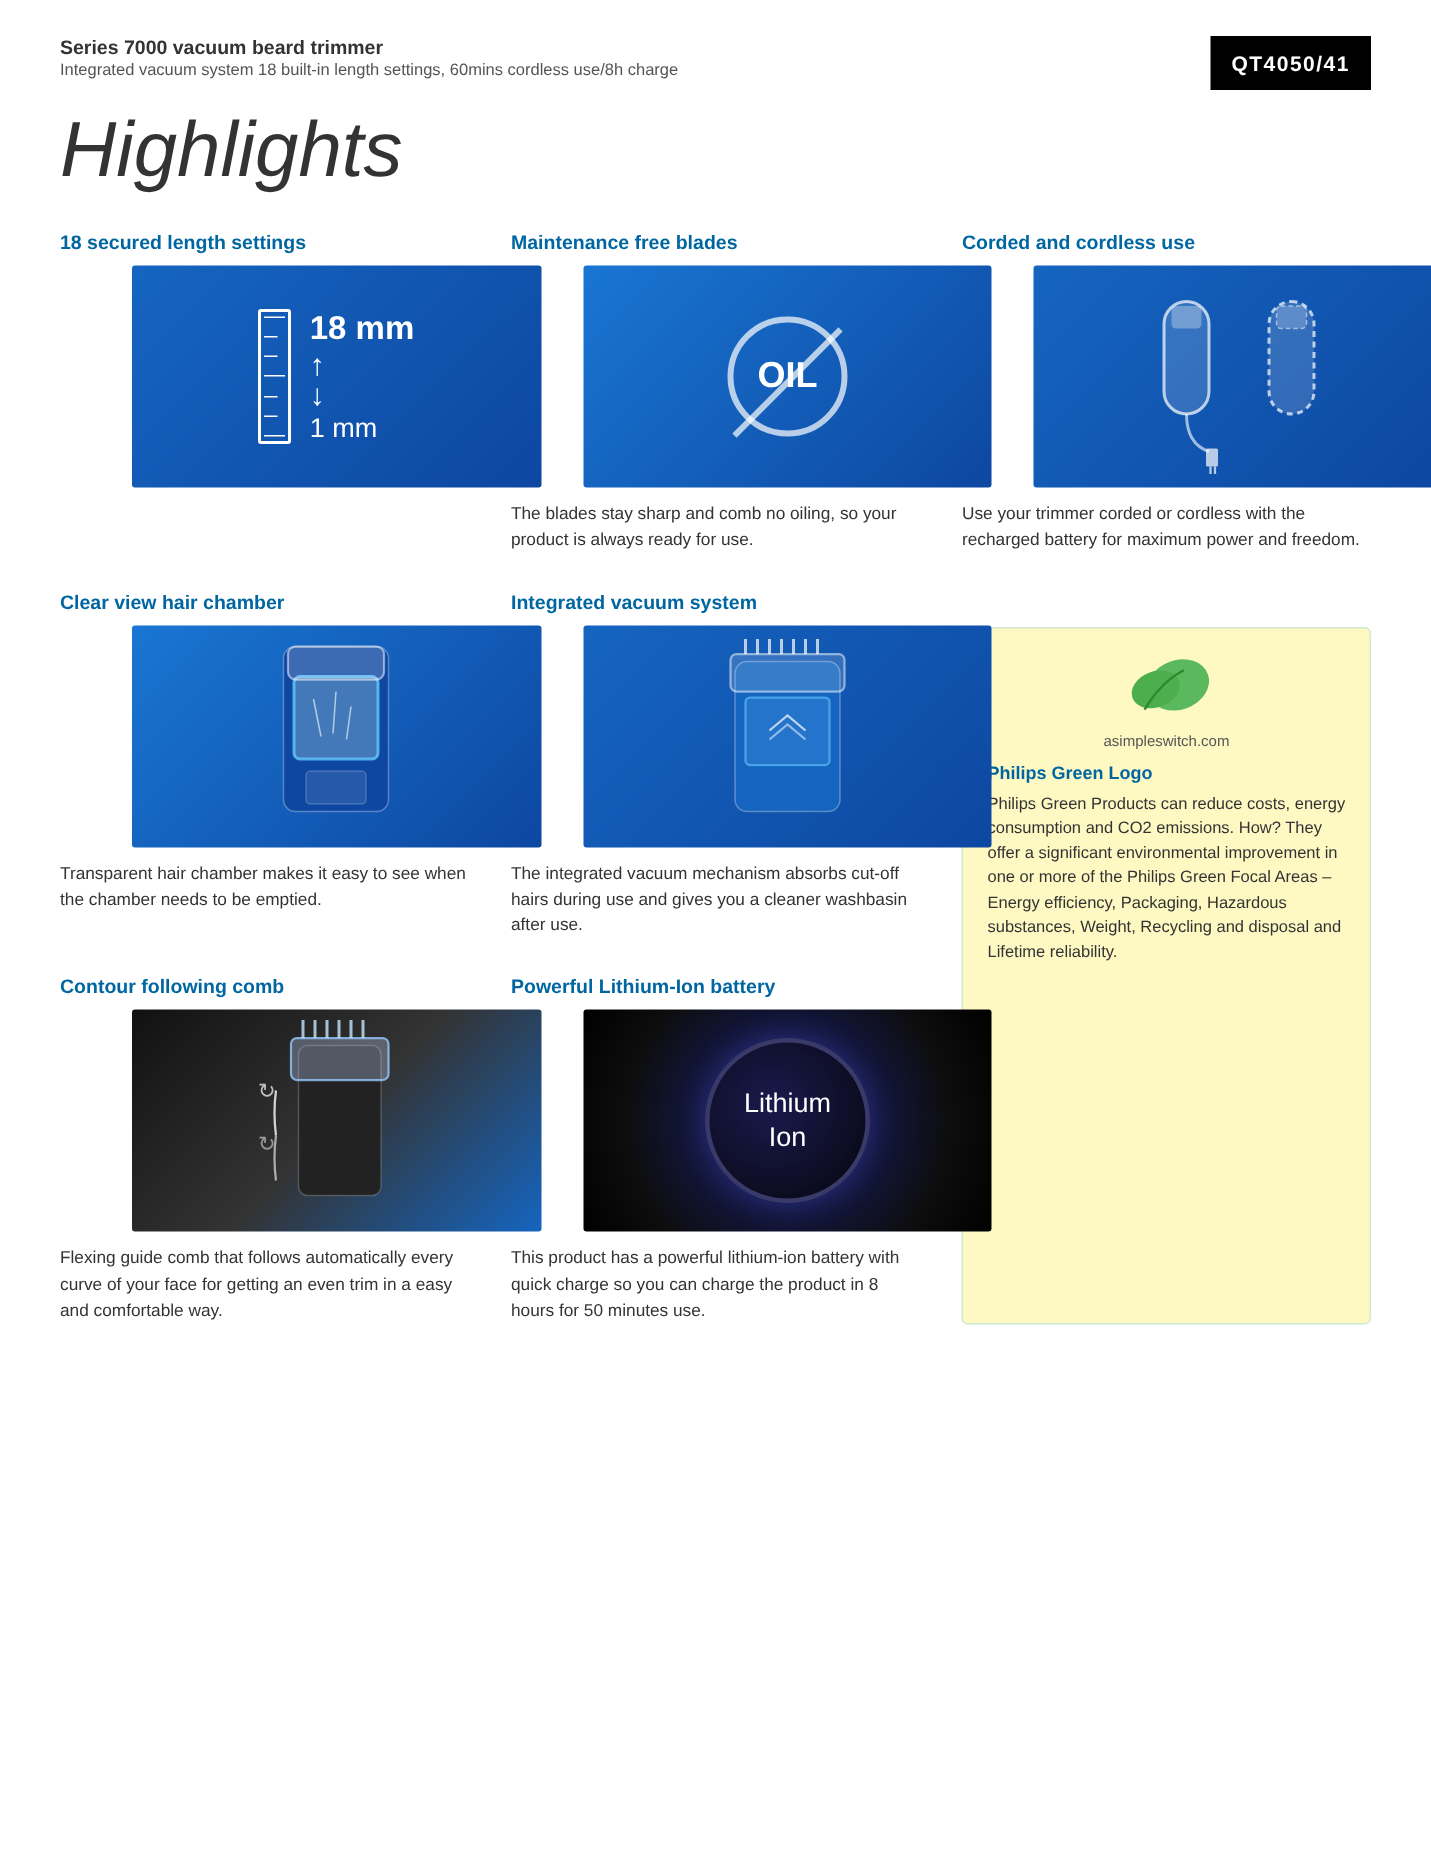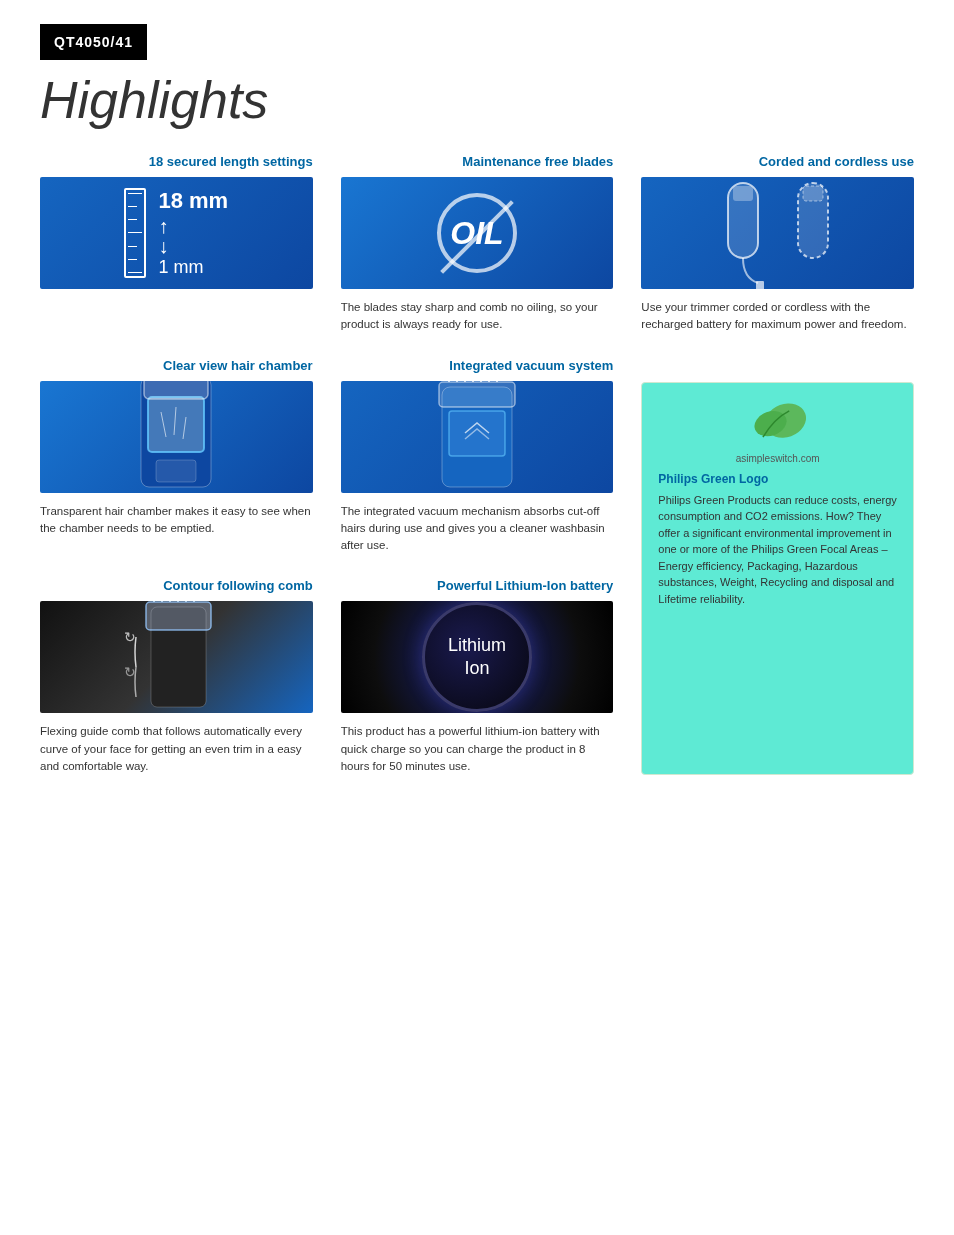--- a/index.html
+++ b/index.html
@@ -49,29 +49,29 @@
       gap: 0 28px;
     }
     .feature-section {
       margin-bottom: 24px;
     }
     .feature-title {
       color: #0066a2;
       font-size: 13px;
       font-weight: bold;
       margin-bottom: 8px;
-      text-align: right;
     }
     .feature-image {
       width: 100%;
-      height: 112px;
+      height: 148px;
       margin-bottom: 10px;
       border-radius: 2px;
       overflow: hidden;
       position: relative;
+      margin-left: 48px;
     }
     .feature-desc {
       font-size: 11.5px;
       line-height: 1.5;
       color: #333;
     }
 
     
     .img-length-settings {
       background: linear-gradient(135deg, #1565c0 0%, #0d47a1 100%);
@@ -134,24 +134,23 @@
     .no-oil-icon::after {
       content: '';
       position: absolute;
       width: 4px;
       height: 100px;
       background: rgba(255,255,255,0.7);
       transform: rotate(45deg);
       top: -10px;
     }
     .oil-bottle {
-      font-size: 32px;
+      font-size: 24px;
       font-weight: bold;
       color: white;
-      font-style: italic;
     }
 
     .img-corded {
       background: linear-gradient(135deg, #1565c0 0%, #0d47a1 100%);
       display: flex;
       align-items: center;
       justify-content: center;
       gap: 20px;
     }
 
@@ -227,20 +226,24 @@
       font-size: 10px;
       color: #555;
       text-align: center;
       margin-bottom: 4px;
     }
   </style>
 </head>
 <body>
 
 <div class="header-row">
+  <div>
+    <div class="product-title">Series 7000 vacuum beard trimmer</div>
+    <div class="product-subtitle">Integrated vacuum system 18 built-in length settings, 60mins cordless use/8h charge</div>
+  </div>
   <div class="model-badge">QT4050/41</div>
 </div>
 
 <h1 class="page-title">Highlights</h1>
 
 <div class="highlights-grid">
 
   <div class="feature-section">
     <div class="feature-title">18 secured length settings</div>
     <div class="feature-image img-length-settings">
@@ -333,21 +336,21 @@
 
         <rect x="62" y="44" width="56" height="45" rx="3" fill="rgba(100,180,255,0.2)" stroke="rgba(100,200,255,0.6)" stroke-width="1.5"></rect>
 
         <path d="M78 66 L90 56 L102 66" stroke="rgba(255,255,255,0.7)" stroke-width="1.5" fill="none"></path>
         <path d="M78 72 L90 62 L102 72" stroke="rgba(255,255,255,0.5)" stroke-width="1.5" fill="none"></path>
       </svg>
     </div>
     <div class="feature-desc">The integrated vacuum mechanism absorbs cut-off hairs during use and gives you a cleaner washbasin after use.</div>
   </div>
 
-  <div class="feature-section green-logo-box" style="grid-row: span 2; background: #5eead4; border: 1px solid #d0e8d0; padding: 16px; border-radius: 4px; margin-top: 24px;">
+  <div class="feature-section green-logo-box" style="grid-row: span 2; background: #fef9c3; border: 1px solid #d0e8d0; padding: 16px; border-radius: 4px; margin-top: 24px;">
     <svg class="leaf-icon" viewBox="0 0 80 65" xmlns="http://www.w3.org/2000/svg">
 
       <ellipse cx="50" cy="28" rx="28" ry="22" fill="#5cb85c" transform="rotate(-20 50 28)"></ellipse>
       <ellipse cx="30" cy="32" rx="22" ry="16" fill="#4cae4c" transform="rotate(-20 30 32)"></ellipse>
       <path d="M20 50 Q35 25 55 15" stroke="#2d882d" stroke-width="2" fill="none"></path>
     </svg>
     <div class="website-text" style="font-size:10px; color:#555; text-align:center; margin-bottom:8px;">asimpleswitch.com</div>
     <div class="green-logo-title">Philips Green Logo</div>
     <div class="green-logo-desc">Philips Green Products can reduce costs, energy consumption and CO2 emissions. How? They offer a significant environmental improvement in one or more of the Philips Green Focal Areas – Energy efficiency, Packaging, Hazardous substances, Weight, Recycling and disposal and Lifetime reliability.</div>
   </div>

